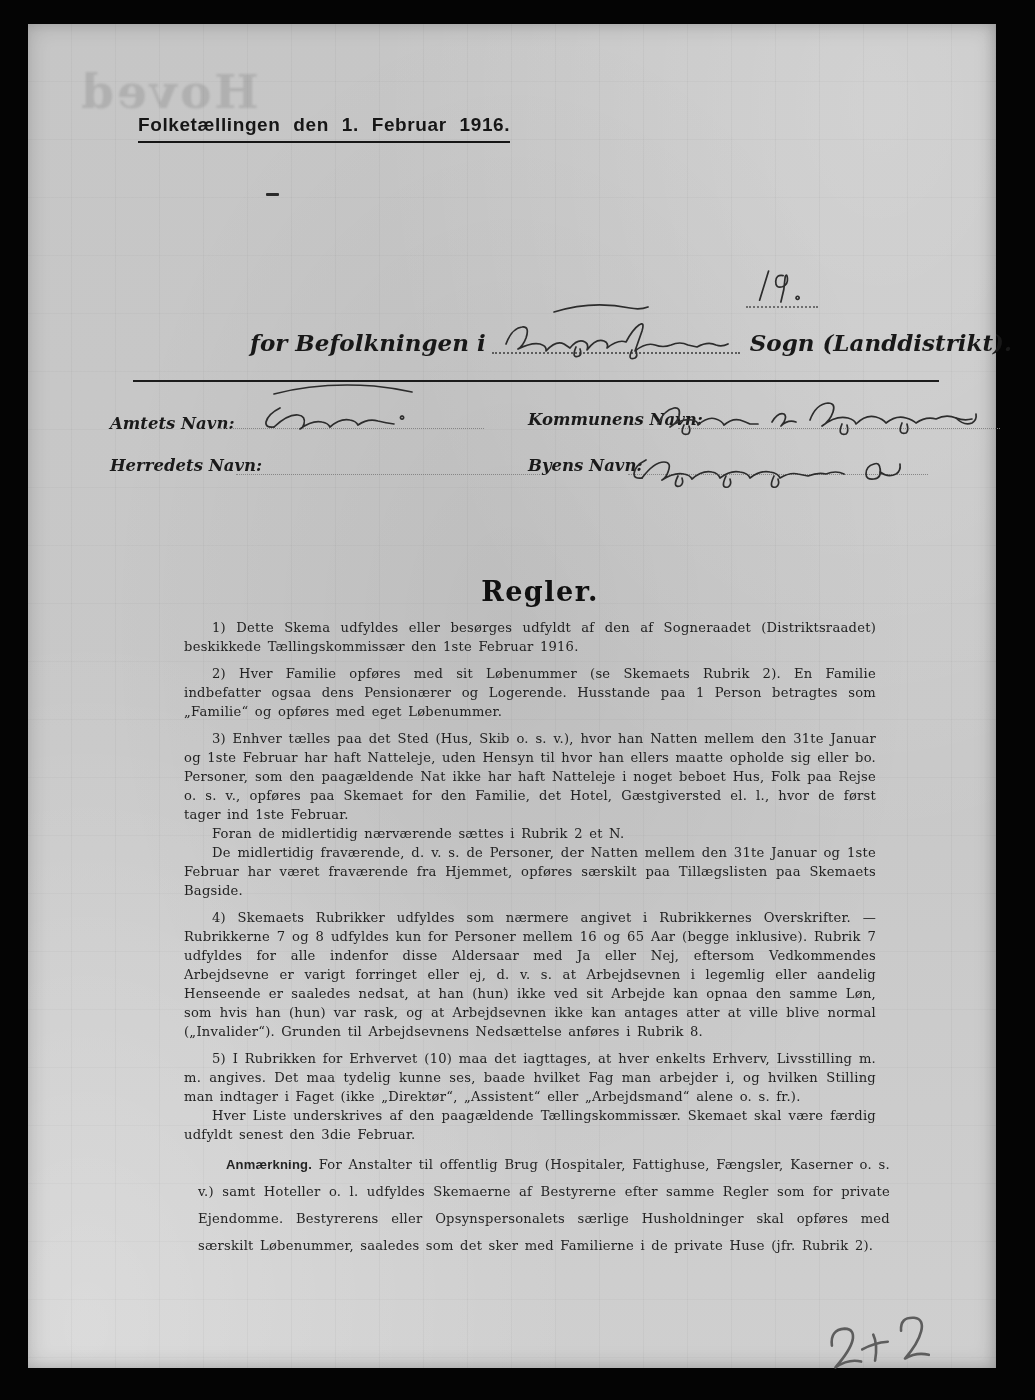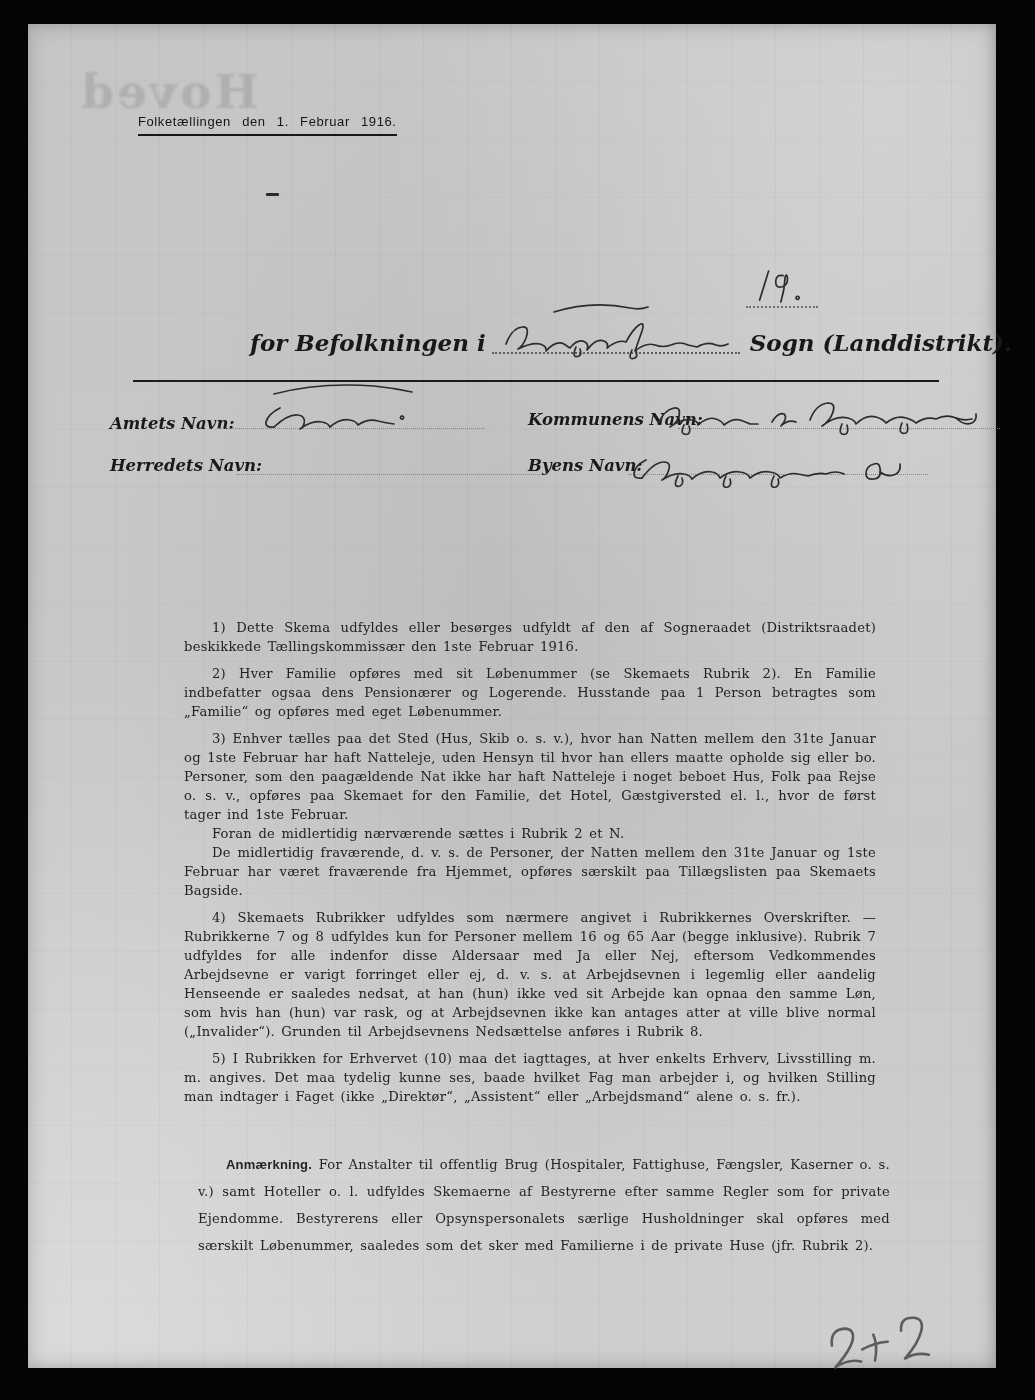--- a/index.html
+++ b/index.html
@@ -14,21 +14,21 @@
          box-shadow: inset 0 0 22px rgba(0,0,0,.18), inset -4px 0 10px rgba(0,0,0,.10);}
   
   .bleed-v{position:absolute;inset:0;pointer-events:none;
            background:repeating-linear-gradient(90deg,transparent 0 43px,rgba(50,50,50,.045) 43px 44px);}
   .bleed-h{position:absolute;inset:0;pointer-events:none;
            background:repeating-linear-gradient(180deg,transparent 0 57px,rgba(50,50,50,.03) 57px 58px);}
   .ghost{position:absolute;left:50px;top:40px;font-family:"DejaVu Serif",serif;font-weight:bold;
          font-size:47px;letter-spacing:3px;color:rgba(60,60,60,.16);transform:scaleX(-1);
          filter:blur(1.2px);}
   .hdr-left{position:absolute;left:110px;top:90px;font-family:"Liberation Sans",sans-serif;
-            font-weight:normal;font-size:13px;letter-spacing:.6px;word-spacing:7px;color:#161616;
+            font-weight:bold;font-size:19px;letter-spacing:.6px;word-spacing:7px;color:#161616;
             border-bottom:2px solid #161616;padding-bottom:5px;}
   .hdr-right{position:absolute;left:697px;top:86px;font-family:"DejaVu Serif",serif;
              font-weight:bold;font-size:25px;letter-spacing:1px;color:#121212;}
   .dash{position:absolute;left:238px;top:169px;width:13px;height:3px;background:#2a2a2a;border-radius:1px;}
   .title-row{position:absolute;left:218px;top:226px;white-space:nowrap;}
   .title{font-family:"Liberation Sans",sans-serif;font-weight:bold;font-style:italic;
          font-size:43px;letter-spacing:1px;color:#141414;}
   .hw{position:absolute;overflow:visible;}
   .hw path{fill:none;stroke:#2c2c2c;stroke-width:1.7;stroke-linecap:round;stroke-linejoin:round;}
   .hw-number{left:722px;top:238px;width:60px;height:45px;}
@@ -132,29 +132,31 @@
       <path d="M24 26 Q12 32 12 40 Q12 45 20 44"></path>
       <path d="M20 44 Q32 28 42 28 Q50 28 46 38 Q44 44 40 46 Q52 38 62 40 Q68 41 70 45 Q80 36 90 38 Q96 39 98 44 Q108 36 118 38 Q126 39 128 44 Q138 36 148 38 Q156 39 158 44 Q168 38 176 40 L186 42 Q196 38 204 40 Q214 36 222 40"></path>
       <path d="M56 42 Q50 54 58 52 Q62 50 60 44"></path>
       <path d="M104 42 Q98 55 106 53 Q110 51 108 45"></path>
       <path d="M152 42 Q146 55 154 53 Q158 51 156 45"></path>
       <path d="M252 30 Q244 32 244 40 Q244 46 252 45 Q260 44 258 34 Q257 28 252 30"></path>
       <path d="M258 38 Q266 44 274 40 Q279 37 278 30"></path>
     </svg>
     <span class="sr">Fuglefjord</span>
 
+    <div class="regler">Regler.</div>
 
     <div class="rules">
         <p class="gap">1) Dette Skema udfyldes eller besørges udfyldt af den af Sogneraadet (Distriktsraadet) beskikkede Tællingskommissær den 1ste Februar 1916.</p>
         <p class="gap">2) Hver Familie opføres med sit Løbenummer (se Skemaets Rubrik 2). En Familie indbefatter ogsaa dens Pensionærer og Logerende. Husstande paa 1 Person betragtes som „Familie“ og opføres med eget Løbenummer.</p>
         <p>3) Enhver tælles paa det Sted (Hus, Skib o. s. v.), hvor han Natten mellem den 31te Januar og 1ste Februar har haft Natteleje, uden Hensyn til hvor han ellers maatte opholde sig eller bo. Personer, som den paagældende Nat ikke har haft Natteleje i noget beboet Hus, Folk paa Rejse o. s. v., opføres paa Skemaet for den Familie, det Hotel, Gæstgiversted el. l., hvor de først tager ind 1ste Februar.</p>
         <p>Foran de midlertidig nærværende sættes i Rubrik 2 et N.</p>
         <p class="gap">De midlertidig fraværende, d. v. s. de Personer, der Natten mellem den 31te Januar og 1ste Februar har været fraværende fra Hjemmet, opføres særskilt paa Tillægslisten paa Skemaets Bagside.</p>
         <p class="gap">4) Skemaets Rubrikker udfyldes som nærmere angivet i Rubrikkernes Overskrifter. — Rubrikkerne 7 og 8 udfyldes kun for Personer mellem 16 og 65 Aar (begge inklusive). Rubrik 7 udfyldes for alle indenfor disse Aldersaar med Ja eller Nej, eftersom Vedkommendes Arbejdsevne er varigt forringet eller ej, d. v. s. at Arbejdsevnen i legemlig eller aandelig Henseende er saaledes nedsat, at han (hun) ikke ved sit Arbejde kan opnaa den samme Løn, som hvis han (hun) var rask, og at Arbejdsevnen ikke kan antages atter at ville blive normal („Invalider“). Grunden til Arbejdsevnens Nedsættelse anføres i Rubrik 8.</p>
         <p>5) I Rubrikken for Erhvervet (10) maa det iagttages, at hver enkelts Erhverv, Livsstilling m. m. angives. Det maa tydelig kunne ses, baade hvilket Fag man arbejder i, og hvilken Stilling man indtager i Faget (ikke „Direktør“, „Assistent“ eller „Arbejdsmand“ alene o. s. fr.).</p>
+        <p>Hver Liste underskrives af den paagældende Tællingskommissær. Skemaet skal være færdig udfyldt senest den 3die Februar.</p>
       </div>
 
     <p class="remark"><span class="remark-label">Anmærkning.</span> <span>For Anstalter til offentlig Brug (Hospitaler, Fattighuse, Fængsler, Kaserner o. s. v.) samt Hoteller o. l. udfyldes Skemaerne af Bestyrerne efter samme Regler som for private Ejendomme. Bestyrerens eller Opsynspersonalets særlige Husholdninger skal opføres med særskilt Løbenummer, saaledes som det sker med Familierne i de private Huse (jfr. Rubrik 2).</span></p>
 
     <svg class="hw pencil" viewBox="0 0 135 62">
       <path d="M16 28 Q15 12 30 12 Q40 13 37 24 Q34 34 18 50 Q32 42 44 46"></path>
       <path d="M58 20 Q62 30 58 46"></path>
       <path d="M46 34 Q58 28 72 28"></path>
       <path d="M86 18 Q86 4 100 6 Q110 8 106 20 Q102 32 88 46 Q100 40 112 44"></path>
     </svg>

